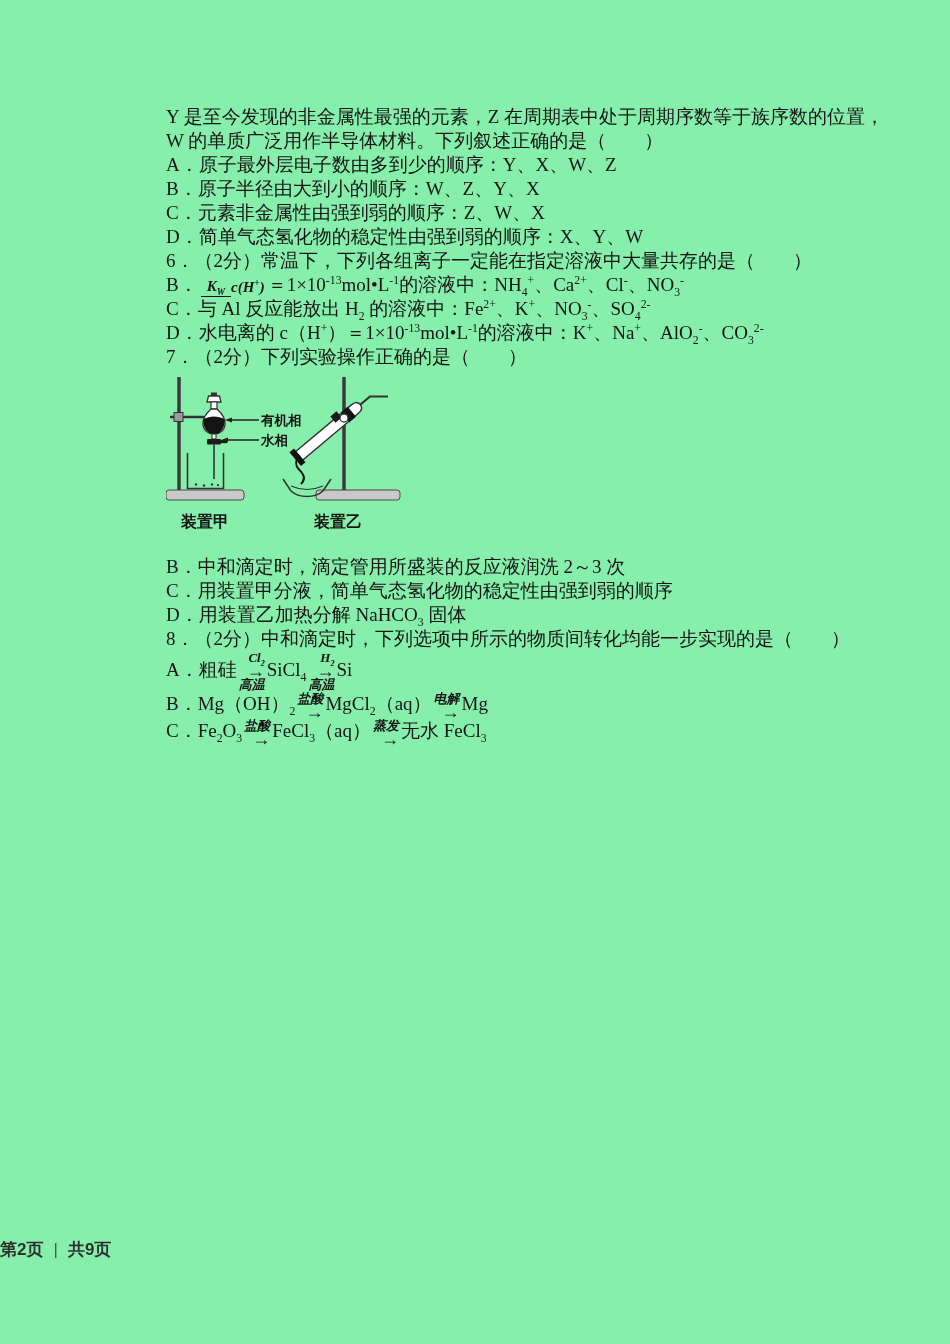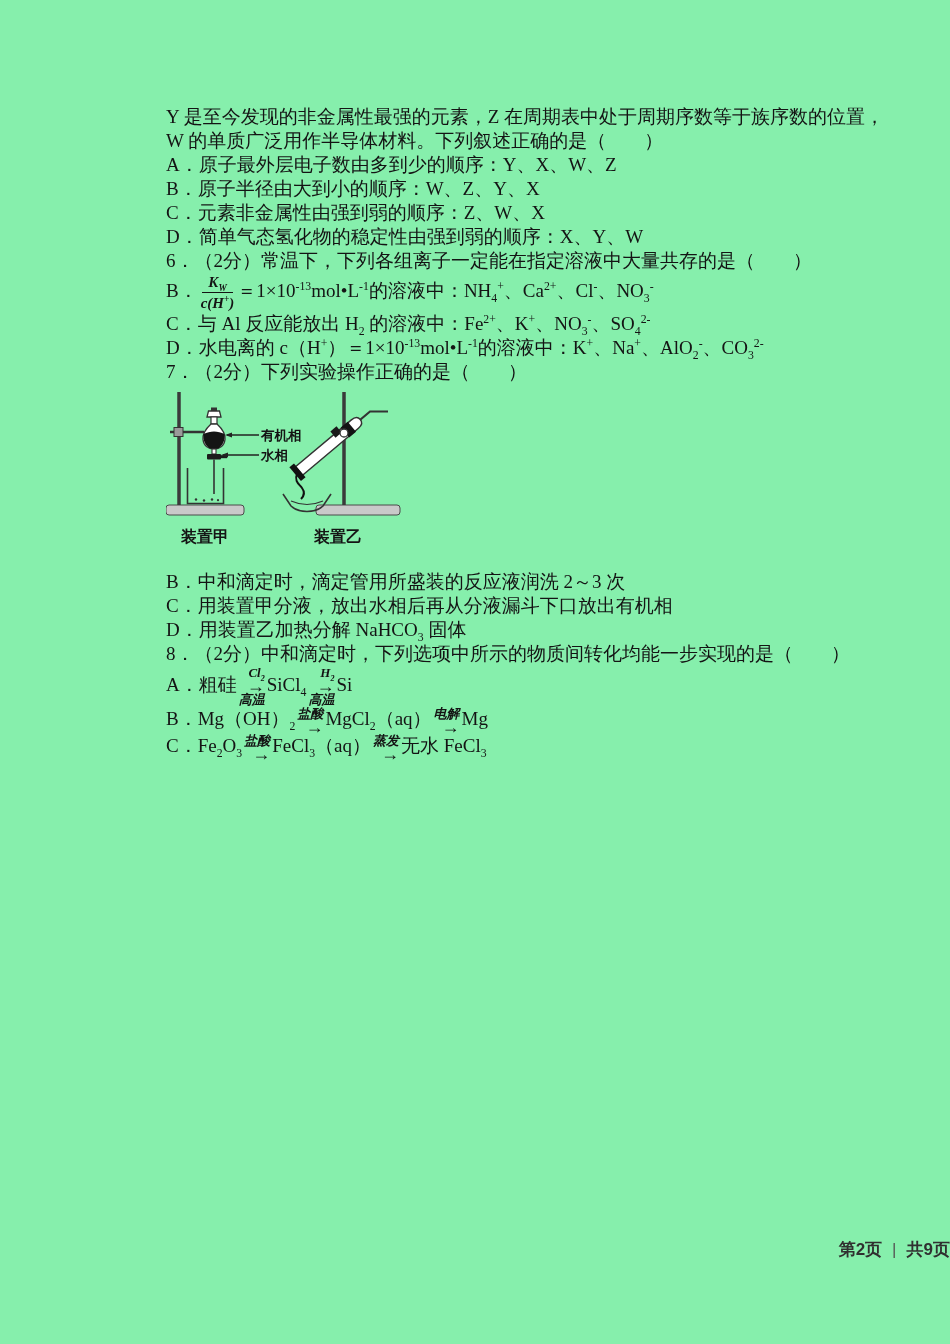--- a/index.html
+++ b/index.html
@@ -13,42 +13,42 @@
   .content p { margin:0; font-size:19px; line-height:24px; white-space:nowrap; }
   .q-head { margin-left:-24px; }
   sup { font-size:0.62em; line-height:0; vertical-align:super; }
   sub { font-size:0.62em; line-height:0; vertical-align:sub; }
   .mb6{margin-bottom:6px}.mb9{margin-bottom:9px}.mb10{margin-bottom:10px}
   .mb12{margin-bottom:12px}.mb14{margin-bottom:14px}.mb16{margin-bottom:16px}
   .mb18{margin-bottom:18px}.mb20{margin-bottom:20px}.mb22{margin-bottom:22px}
   .mb28{margin-bottom:28px}.mb40{margin-bottom:40px}.mb50{margin-bottom:50px}
   
   .frac {
-    display:inline-flex; flex-direction:column; align-items:center;
+    display:inline-flex; flex-direction:row; align-items:center;
     vertical-align:middle; font-style:italic; font-size:15px; line-height:18px;
     margin:0 3px;
   }
   .frac-num { padding:0 6px 1px; border-bottom:1.6px solid #141414; font-weight:bold; }
   .frac-den { padding-top:1px; font-weight:bold; }
   
   .rxn {
     display:inline-flex; flex-direction:column; align-items:flex-end;
     vertical-align:middle; margin:0 2px; line-height:normal;
   }
   .rxn-above { font-size:13px; font-style:italic; font-weight:bold; line-height:14px; }
   .rxn-arrow { font-size:18px; line-height:13px; }
   .rxn-below { font-size:13px; font-style:italic; font-weight:bold; line-height:14px; }
   .rxn-below:empty { display:none; }
   .figure-wrap { margin:0 0 16px 0; }
   .figure-wrap svg { display:block; }
   svg text { font-family:"Liberation Serif","DejaVu Serif",serif; fill:#141414; }
   .svg-caption { font-size:16px; font-weight:bold; }
   .svg-label { font-size:13.5px; font-weight:bold; }
   .footer {
-    position:absolute; top:1238px; left:0; width:100%; text-align:right;
+    position:absolute; top:1238px; left:0; width:100%; text-align:left;
     font-family:"Liberation Sans","DejaVu Sans",sans-serif;
     font-size:17px; color:#303030; font-weight:600;
   }
   .footer .sep { margin:0 10px; font-weight:400; color:#555; }
 </style>
 </head>
 <body>
 
 <div class="page">
   <div class="content">
@@ -124,21 +124,21 @@
         <path d="M131 90 C128 97 133 100 136 104 C139 108 138 112 135 115" fill="none" stroke="#111" stroke-width="2"></path>
         <g>
           <path d="M117 110 L125 122 Q131 127.5 141 127.5 Q151 127.5 157 122 L165 110" fill="none" stroke="#333" stroke-width="1.6"></path>
           <path d="M125 117 Q141 124 157 117" stroke="#333" stroke-width="1.2" fill="none"></path>
         </g>
         <text x="148" y="158" class="svg-caption">装置乙</text>
       </svg>
     </div>
 
     <p class="mb10"><span>B．</span><span>中和滴定时，滴定管用所盛装的反应液润洗 2～3 次</span></p>
-    <p class="mb10"><span>C．</span><span>用装置甲分液，放出水相后再从分液漏斗下口放出有机相</span></p>
+    <p class="mb10"><span>C．</span><span>用装置甲分液，简单气态氢化物的稳定性由强到弱的顺序</span></p>
     <p class="mb18"><span>D．</span><span>用装置乙加热分解 NaHCO<sub>3</sub> 固体</span></p>
 
     <p class="q-head mb20"><span>8．</span><span>（2分）中和滴定时，下列选项中所示的物质间转化均能一步实现的是（　　）</span></p>
 
     <p class="mb40"><span>A．</span><span>粗硅</span><span class="rxn">
           <span class="rxn-above">Cl<sub>2</sub></span>
           <span class="rxn-arrow">→</span>
           <span class="rxn-below">高温</span>
         </span><span>SiCl<sub>4</sub></span><span class="rxn">
           <span class="rxn-above">H<sub>2</sub></span>

